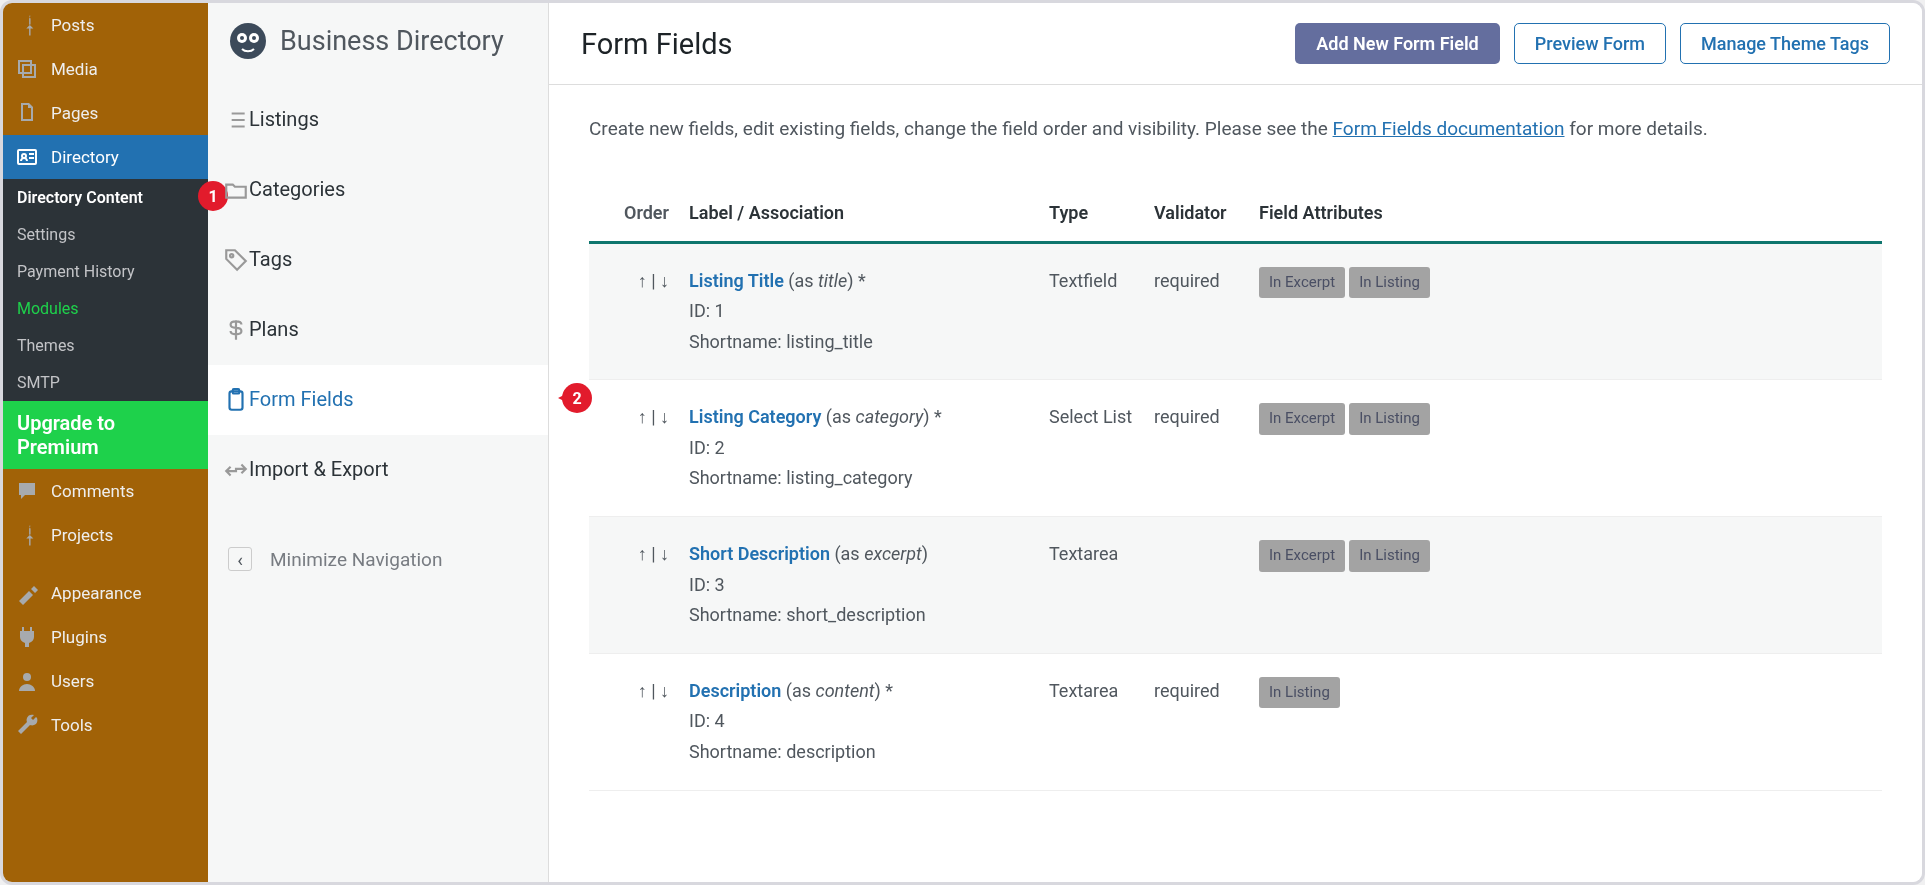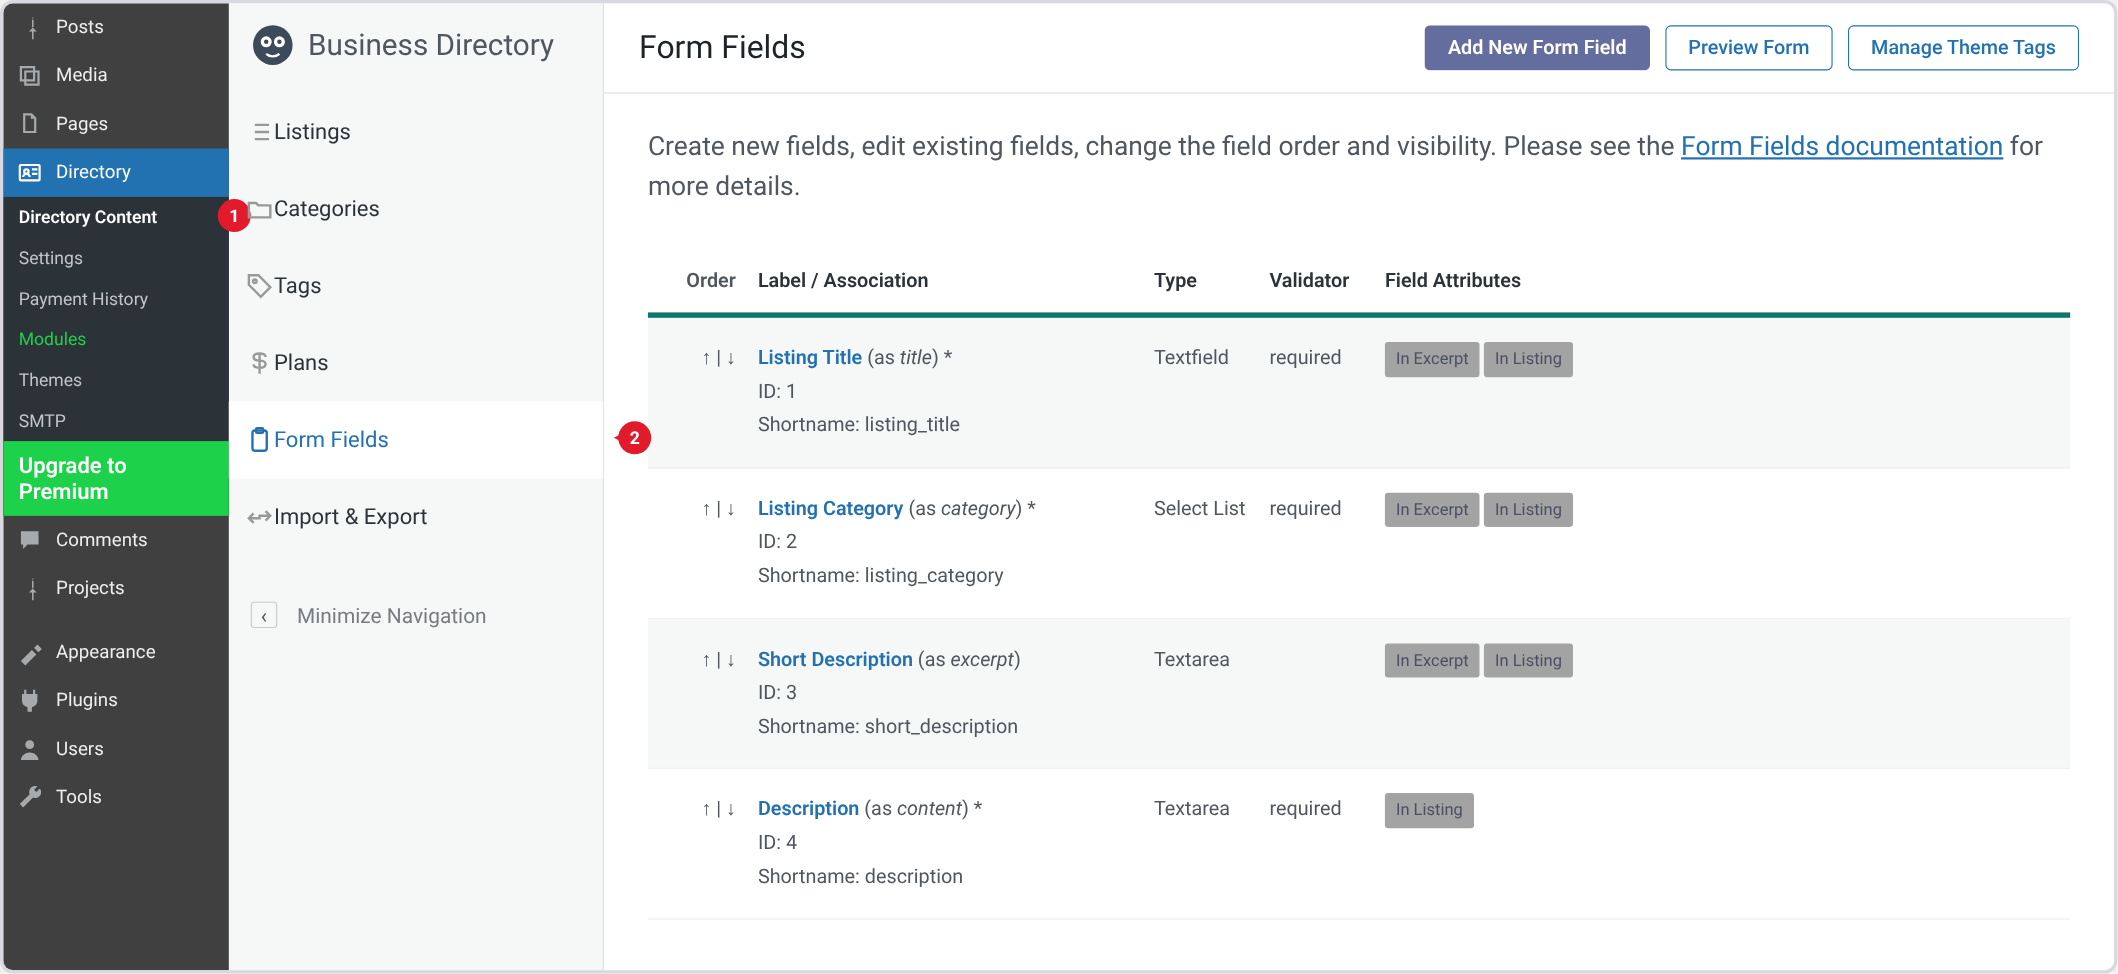--- a/index.html
+++ b/index.html
@@ -1,17 +1,17 @@
 <!DOCTYPE html>
 <html><head>
 <meta charset="utf-8">
 <style>
 *{box-sizing:border-box;margin:0;padding:0;font-family:-apple-system,BlinkMacSystemFont,"Segoe UI",Roboto,sans-serif}
 body{background:#f0f0f1;display:flex;height:885px;overflow:hidden;border:3px solid #d8d8de;border-radius:12px}
-.wp-sidebar{width:205px;background:#404040;color:#fff;flex-shrink:0;position:relative}
+.wp-sidebar{width:205px;background:#a16207;color:#fff;flex-shrink:0;position:relative}
 .wp-item{display:flex;align-items:center;padding:10px 12px;gap:12px;cursor:pointer;color:#eee;font-size:17px}
 .wp-item .icon{width:24px;height:24px;color:#a7aaad;display:flex;align-items:center;justify-content:center;flex-shrink:0}
 .wp-item.active{background:#2271b1;color:#fff;position:relative}
 .wp-item.active .icon{color:#fff}
 .wp-item.active::after{content:'';position:absolute;right:-10px;top:50%;margin-top:-10px;border:10px solid transparent;border-right-color:#f6f7f7}
 .wp-sub{background:#2c3338}
 .wp-sub-item{padding:9px 14px;font-size:16px;color:#c3c4c7;cursor:pointer;position:relative}
 .wp-sub-item.sel{color:#fff;font-weight:600}
 .wp-sub-item.mod{color:#1ed14b}
 .wp-upgrade{background:#1ed14b;color:#fff;padding:10px 14px;font-size:20px;font-weight:600}
@@ -25,24 +25,24 @@
 .bd-item.active .icon{color:#2271b1}
 .bd-minimize{display:flex;align-items:center;gap:18px;padding:22px 20px;color:#787c82;font-size:19px;margin-top:20px}
 .bd-min-icon{width:24px;height:24px;display:flex;align-items:center;justify-content:center;border:1px solid #ccc;border-radius:3px;color:#50575e}
 .main{flex:1;background:#fff;overflow-y:auto}
 .top{display:flex;align-items:center;justify-content:space-between;padding:20px 32px;border-bottom:1px solid #ddd}
 .page-title{font-size:29px;font-weight:400;color:#1d2327}
 .btn-row{display:flex;gap:14px}
 .btn{padding:9px 20px;font-size:18px;border-radius:5px;cursor:pointer;border:1.5px solid transparent}
 .btn.primary{background:#646e9e;color:#fff;font-weight:600}
 .btn.secondary{background:#fff;border-color:#2271b1;color:#2271b1;font-weight:500}
-.intro{padding:30px 40px 20px;font-size:24px;color:#50575e;line-height:1.5}
+.intro{padding:30px 40px 20px;font-size:19px;color:#50575e;line-height:1.5}
 .intro a{color:#2271b1;text-decoration:underline}
 .table{padding:20px 40px 0}
-.th-row{display:flex;padding:18px 10px;border-bottom:5px solid #0f766e;font-size:18px;font-weight:600;color:#2c3338}
+.th-row{display:flex;padding:18px 10px;border-bottom:3px solid #0f766e;font-size:18px;font-weight:600;color:#2c3338}
 .td-row{display:flex;padding:22px 10px;border-bottom:1px solid #eee;font-size:18px;color:#50575e;line-height:1.7}
 .td-row.alt{background:#f6f7f7}
 .c-order{width:90px;text-align:right;padding-right:20px;color:#50575e}
 .c-label{width:360px}
 .c-type{width:105px}
 .c-val{width:105px}
 .c-attr{flex:1}
 .field-name{color:#2271b1;font-weight:600}
 .assoc{color:#50575e;font-weight:400}
 .assoc em{font-style:italic}

